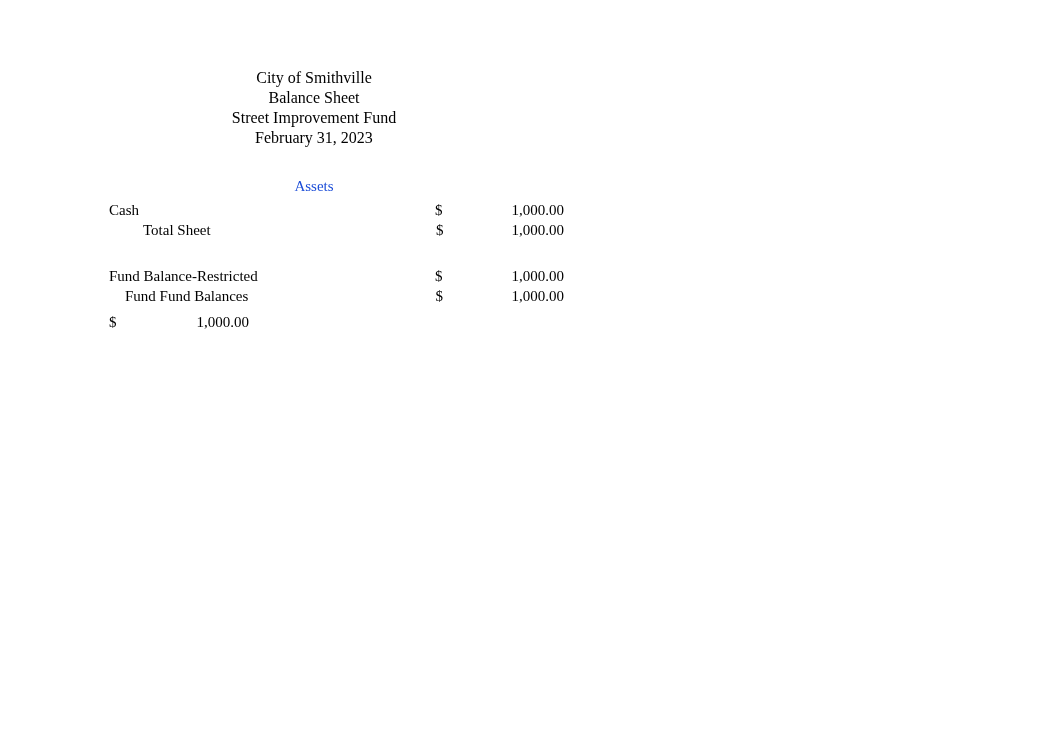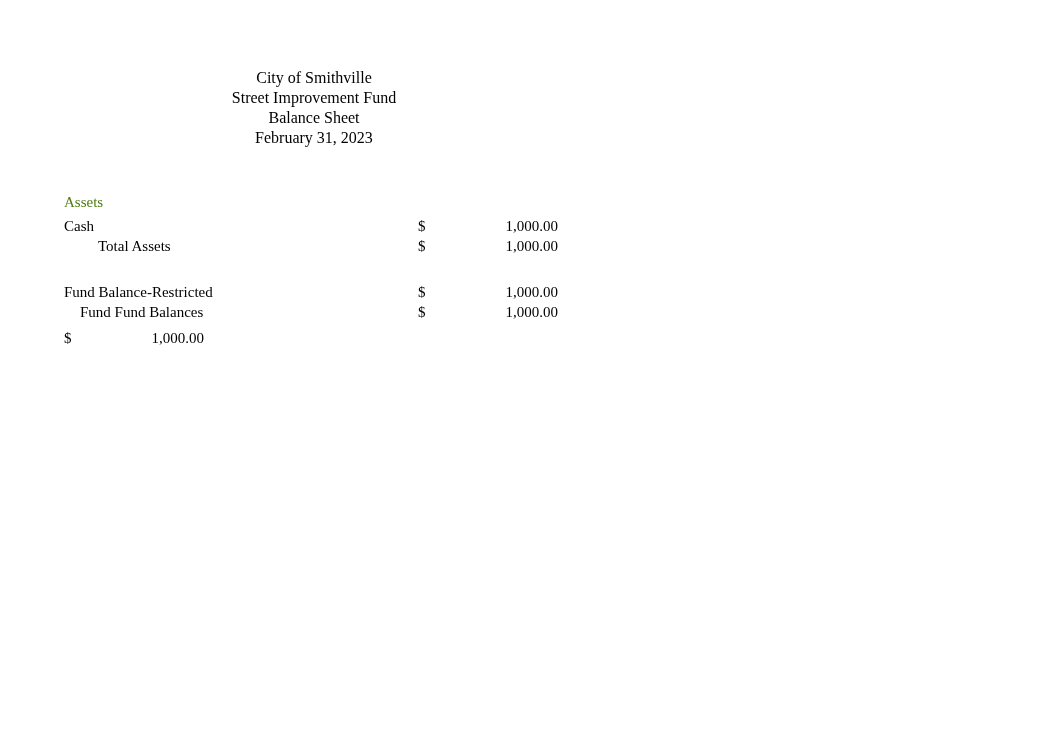--- a/index.html
+++ b/index.html
@@ -20,35 +20,36 @@
       top: 68px;
       width: 500px;
     }
     .header-line {
       text-align: center;
       font-size: 16px;
       line-height: 20px;
       color: #000;
     }
     .header-block {
-      margin-bottom: 46px;
+      margin-bottom: 30px;
     }
     .section-title {
-      text-align: left;
+      text-align: center;
       font-size: 15px;
-      color: #4d7c0f;
+      color: #1d4ed8;
       margin-bottom: 6px;
     }
     .row {
       display: flex;
       align-items: baseline;
       font-size: 15px;
       color: #000;
       line-height: 19px;
       margin-bottom: 1px;
+      margin-left: 45px;
     }
     .label-col {
       width: 354px;
     }
     .currency-col {
       width: 40px;
     }
     .value-col {
       width: 100px;
       text-align: right;
@@ -65,35 +66,35 @@
     .small-gap {
       height: 6px;
     }
   </style>
 </head>
 <body>
 
 <div class="container">
   <div class="header-block">
     <div class="header-line">City of Smithville</div>
+    <div class="header-line">Balance Sheet</div>
     <div class="header-line">Street Improvement Fund</div>
-    <div class="header-line">Balance Sheet</div>
     <div class="header-line">February 31, 2023</div>
   </div>
 
   <div class="section-title">Assets</div>
 
   <div class="row">
     <div class="label-col">Cash</div>
     <div class="currency-col">$</div>
     <div class="value-col">1,000.00</div>
   </div>
 
   <div class="row">
-    <div class="label-col indent-1">Total Assets</div>
+    <div class="label-col indent-1">Total Sheet</div>
     <div class="currency-col">$</div>
     <div class="value-col">1,000.00</div>
   </div>
 
   <div class="section-gap"></div>
 
 
   <div class="row">
     <div class="label-col">Fund Balance-Restricted</div>
     <div class="currency-col">$</div>

